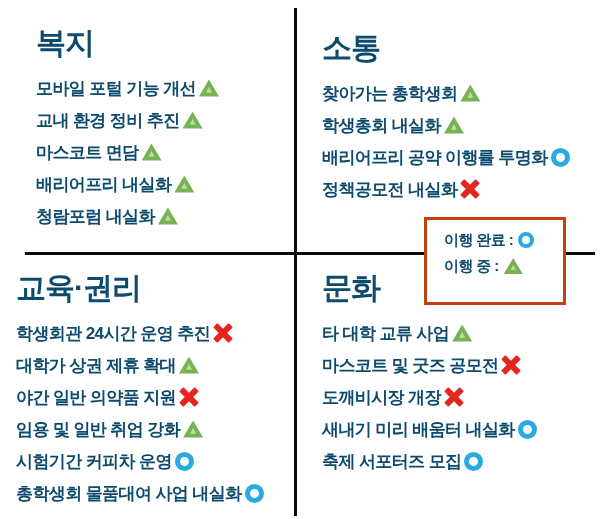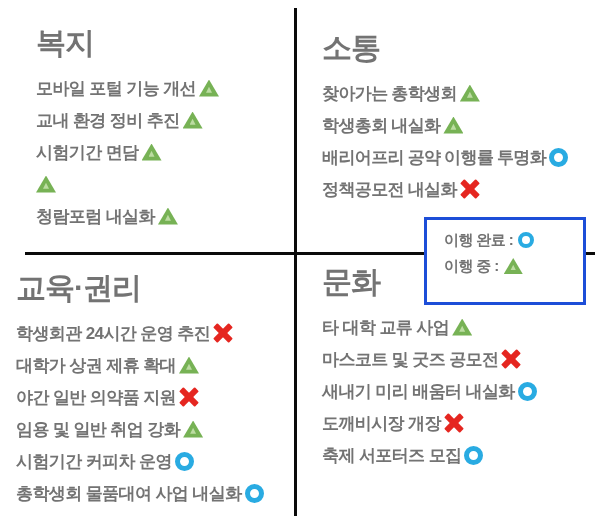--- a/index.html
+++ b/index.html
@@ -6,21 +6,21 @@
     margin: 0;
     padding: 0;
     background: #ffffff;
   }
   .canvas {
     position: relative;
     width: 600px;
     height: 519px;
     background: #ffffff;
     font-family: "Liberation Sans", "DejaVu Sans", sans-serif;
-    color: #737373;
+    color: #0c4a6e;
     overflow: hidden;
   }
 
   
   .v-line {
     position: absolute;
     left: 294px;
     top: 8px;
     width: 3px;
     height: 508px;
@@ -36,23 +36,23 @@
     background: #0a0a0a;
     z-index: 1;
   }
 
   
   .quadrant {
     position: absolute;
     z-index: 2;
   }
   .q1 { left: 36px;  top: 26px;  }
-  .q2 { left: 322px; top: 31px; font-family: Liberation Serif, serif;  }
+  .q2 { left: 322px; top: 31px;  }
   .q3 { left: 16px;  top: 271px; }
-  .q4 { left: 322px; top: 265px; }
+  .q4 { left: 322px; top: 271px; }
 
   .q-title {
     font-size: 30px;
     font-weight: 800;
     line-height: 33px;
     letter-spacing: -1px;
     margin-bottom: 13px;
     white-space: nowrap;
   }
   .item {
@@ -114,24 +114,24 @@
     border-radius: 1px;
   }
   .icon-preparing::before { transform: rotate(45deg); }
   .icon-preparing::after  { transform: rotate(-45deg); }
 
   
   .legend {
     position: absolute;
     left: 424px;
     top: 217px;
-    width: 162px;
+    width: 142px;
     height: 88px;
     box-sizing: border-box;
-    border: 3px solid #1d4ed8;
+    border: 3px solid #c2410c;
     background: #ffffff;
     z-index: 3;
     padding: 7px 0 0 17px;
   }
   .legend-row {
     display: flex;
     align-items: center;
     gap: 5px;
     height: 26px;
     white-space: nowrap;
@@ -159,24 +159,25 @@
     <div class="q-title">복지</div>
     <div class="item">
       <span class="item-text">모바일 포털 기능 개선</span>
       <span class="icon icon-in-progress"></span>
     </div>
     <div class="item">
       <span class="item-text">교내 환경 정비 추진</span>
       <span class="icon icon-in-progress"></span>
     </div>
     <div class="item">
-      <span class="item-text">시험기간 면담</span>
-      <span class="icon icon-in-progress"></span>
-    </div>
-    <div class="item">
+      <span class="item-text">마스코트 면담</span>
+      <span class="icon icon-in-progress"></span>
+    </div>
+    <div class="item">
+      <span class="item-text">배리어프리 내실화</span>
       <span class="icon icon-in-progress"></span>
     </div>
     <div class="item">
       <span class="item-text">청람포럼 내실화</span>
       <span class="icon icon-in-progress"></span>
     </div>
   </div>
 
   <div class="quadrant q2">
     <div class="q-title">소통</div>
@@ -230,26 +231,26 @@
     <div class="q-title">문화</div>
     <div class="item">
       <span class="item-text">타 대학 교류 사업</span>
       <span class="icon icon-in-progress"></span>
     </div>
     <div class="item">
       <span class="item-text">마스코트 및 굿즈 공모전</span>
       <span class="icon icon-preparing"></span>
     </div>
     <div class="item">
+      <span class="item-text">도깨비시장 개장</span>
+      <span class="icon icon-preparing"></span>
+    </div>
+    <div class="item">
       <span class="item-text">새내기 미리 배움터 내실화</span>
       <span class="icon icon-done"></span>
-    </div>
-    <div class="item">
-      <span class="item-text">도깨비시장 개장</span>
-      <span class="icon icon-preparing"></span>
     </div>
     <div class="item">
       <span class="item-text">축제 서포터즈 모집</span>
       <span class="icon icon-done"></span>
     </div>
   </div>
 
   <div class="legend">
     <div class="legend-row">
       <span class="legend-label">이행 완료 :</span>

